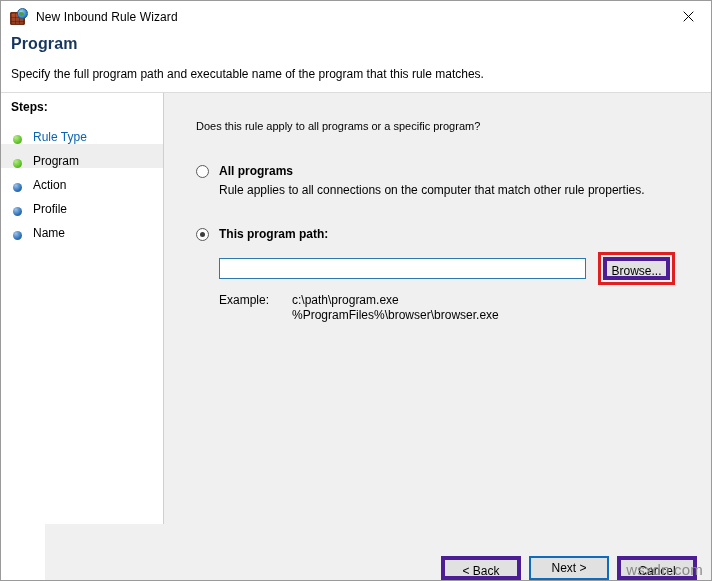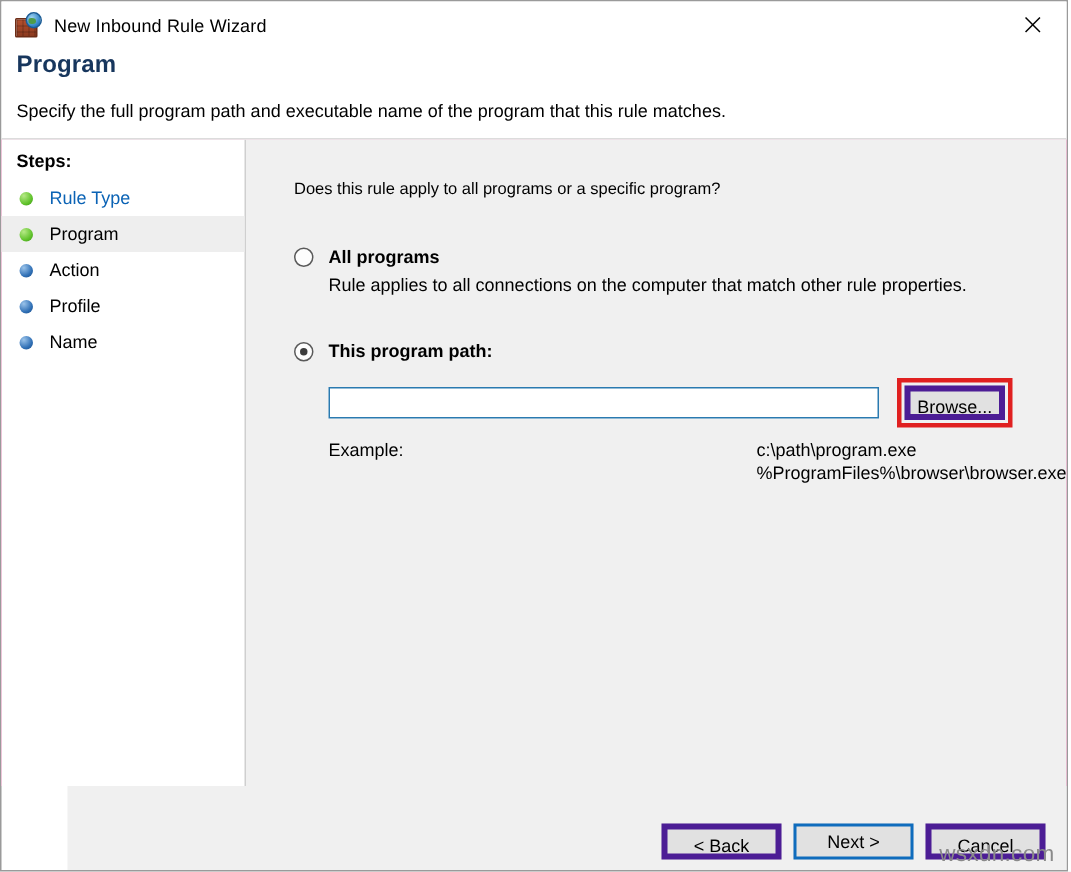--- a/index.html
+++ b/index.html
@@ -138,21 +138,21 @@
     padding-top: 6px;
   }
   .steps-title {
     font-size: 12px;
     font-weight: bold;
     color: #000000;
     padding: 1px 0 6px 10px;
   }
   .step {
     display: flex;
-    align-items: center;
+    align-items: flex-end;
     height: 24px;
     padding-left: 12px;
     box-sizing: border-box;
   }
   .step.current { background: #eeeeee; }
   .bullet {
     width: 9px;
     height: 9px;
     border-radius: 50%;
     flex: 0 0 9px;
@@ -261,41 +261,40 @@
     line-height: 21px;
     padding: 0;
     text-align: center;
     box-sizing: border-box;
   }
   .browse-btn { width: 67px; }
 
   .example {
     display: flex;
     margin: 8px 0 0 23px;
-    justify-content: space-between;
   }
   .example-label {
     font-size: 12px;
     color: #000000;
     width: 73px;
     flex: 0 0 73px;
     line-height: 15px;
   }
   .example-values {
     font-size: 12px;
     color: #000000;
     line-height: 15px;
   }
 
   
   .footer {
     flex: 0 0 56px;
     background: #f0f0f0;
     display: flex;
-    align-items: center;
+    align-items: flex-end;
     justify-content: flex-end;
     padding-right: 14px;
     padding-top: 18px;
     box-sizing: border-box;
     position: relative;
     margin-left: 44px;
   }
   .footer .btn {
     width: 80px;
     height: 24px;

